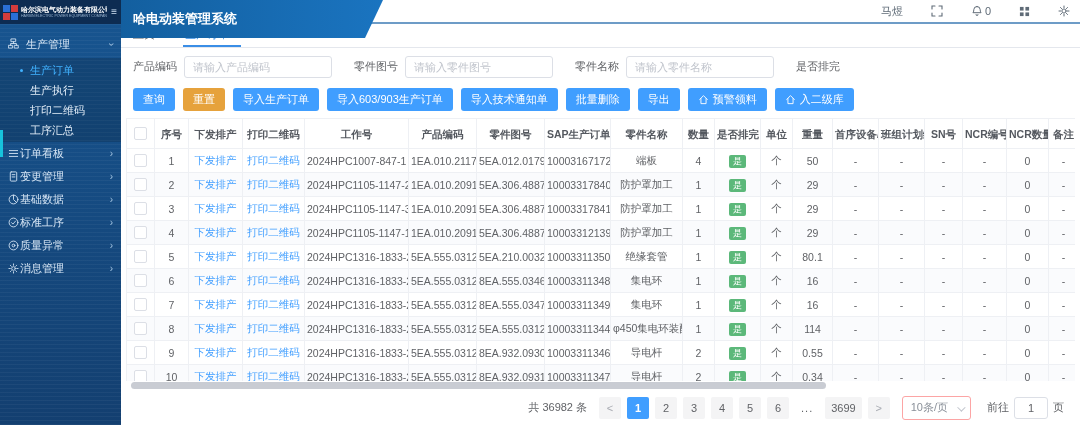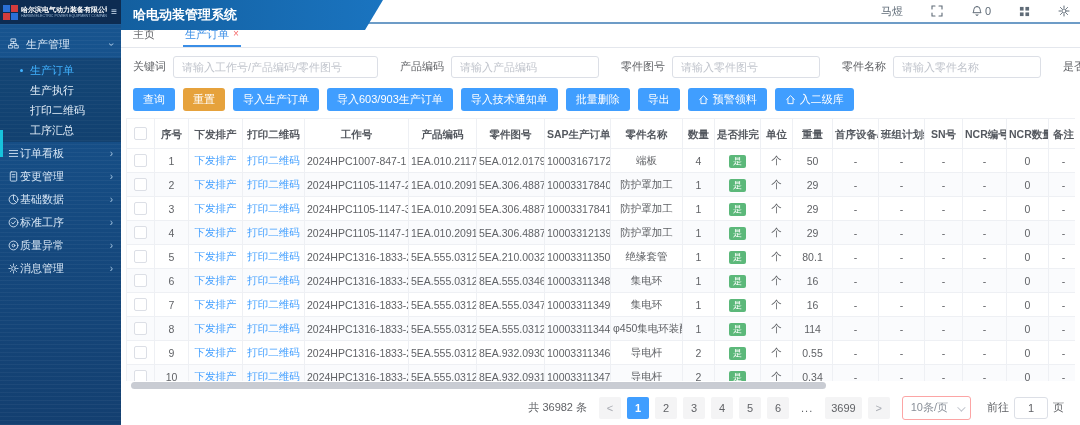--- a/index.html
+++ b/index.html
@@ -8,21 +8,21 @@
   
   .topbar{position:absolute;top:0;left:0;width:1080px;height:24px;background:#fff;z-index:6;}
   .topbar-line{position:absolute;left:121px;right:0;bottom:0;height:2px;background:#6d9cc7;}
   .logo-zone{position:absolute;left:0;top:0;width:121px;height:24px;background:#0d2c52;
              display:flex;align-items:center;padding:0 3px;box-sizing:border-box;gap:3px;}
   .logo-mark{width:15px;height:15px;flex:0 0 15px;}
   .company{flex:1;line-height:1.05;overflow:hidden;}
   .company-name{font-size:7px;color:#fff;white-space:nowrap;font-weight:bold;}
   .company-sub{font-size:4px;color:#9ab4d0;white-space:nowrap;transform:scale(.9);transform-origin:left;}
   .collapse{color:#cfe0f2;font-size:10px;line-height:1;padding:0 1px;}
-  .banner{position:absolute;left:121px;top:0;height:30px;width:262px;
+  .banner{position:absolute;left:121px;top:0;height:38px;width:262px;
           background:linear-gradient(90deg,#135f9f,#1a74c0);
           clip-path:polygon(0 0,100% 0,calc(100% - 18px) 100%,0 100%);
           color:#fff;font-size:13px;font-weight:bold;display:flex;align-items:center;padding-left:12px;box-sizing:border-box;}
   .topbar-right{position:absolute;right:10px;top:0;height:22px;display:flex;align-items:center;gap:28px;
                 color:#5f6b77;font-size:11px;}
   .tb-ico{display:flex;align-items:center;gap:2px;color:#5f6b77;}
   .tb-ico svg{display:block;}
   
   .sidebar{position:absolute;left:0;top:24px;width:121px;height:401px;color:#d7e6f5;font-size:11px;
      background:linear-gradient(180deg,#17548f 0%,#133f70 100%);}
@@ -230,24 +230,20 @@
         <span class="tab-label">主页</span>
       </div>
       <div class="tab active">
         <span class="tab-label">生产订单</span>
         <span class="tab-close">×</span>
       </div>
     </div>
 
   <div class="filterbar">
     <div class="f-group">
-      <span class="f-label">关键词</span>
-      <input class="f-input" style="width: 205px;" placeholder="请输入工作号/产品编码/零件图号">
-    </div>
-    <div class="f-group">
       <span class="f-label">产品编码</span>
       <input class="f-input" style="width: 148px;" placeholder="请输入产品编码">
     </div>
     <div class="f-group">
       <span class="f-label">零件图号</span>
       <input class="f-input" style="width: 148px;" placeholder="请输入零件图号">
     </div>
     <div class="f-group">
       <span class="f-label">零件名称</span>
       <input class="f-input" style="width: 148px;" placeholder="请输入零件名称">

